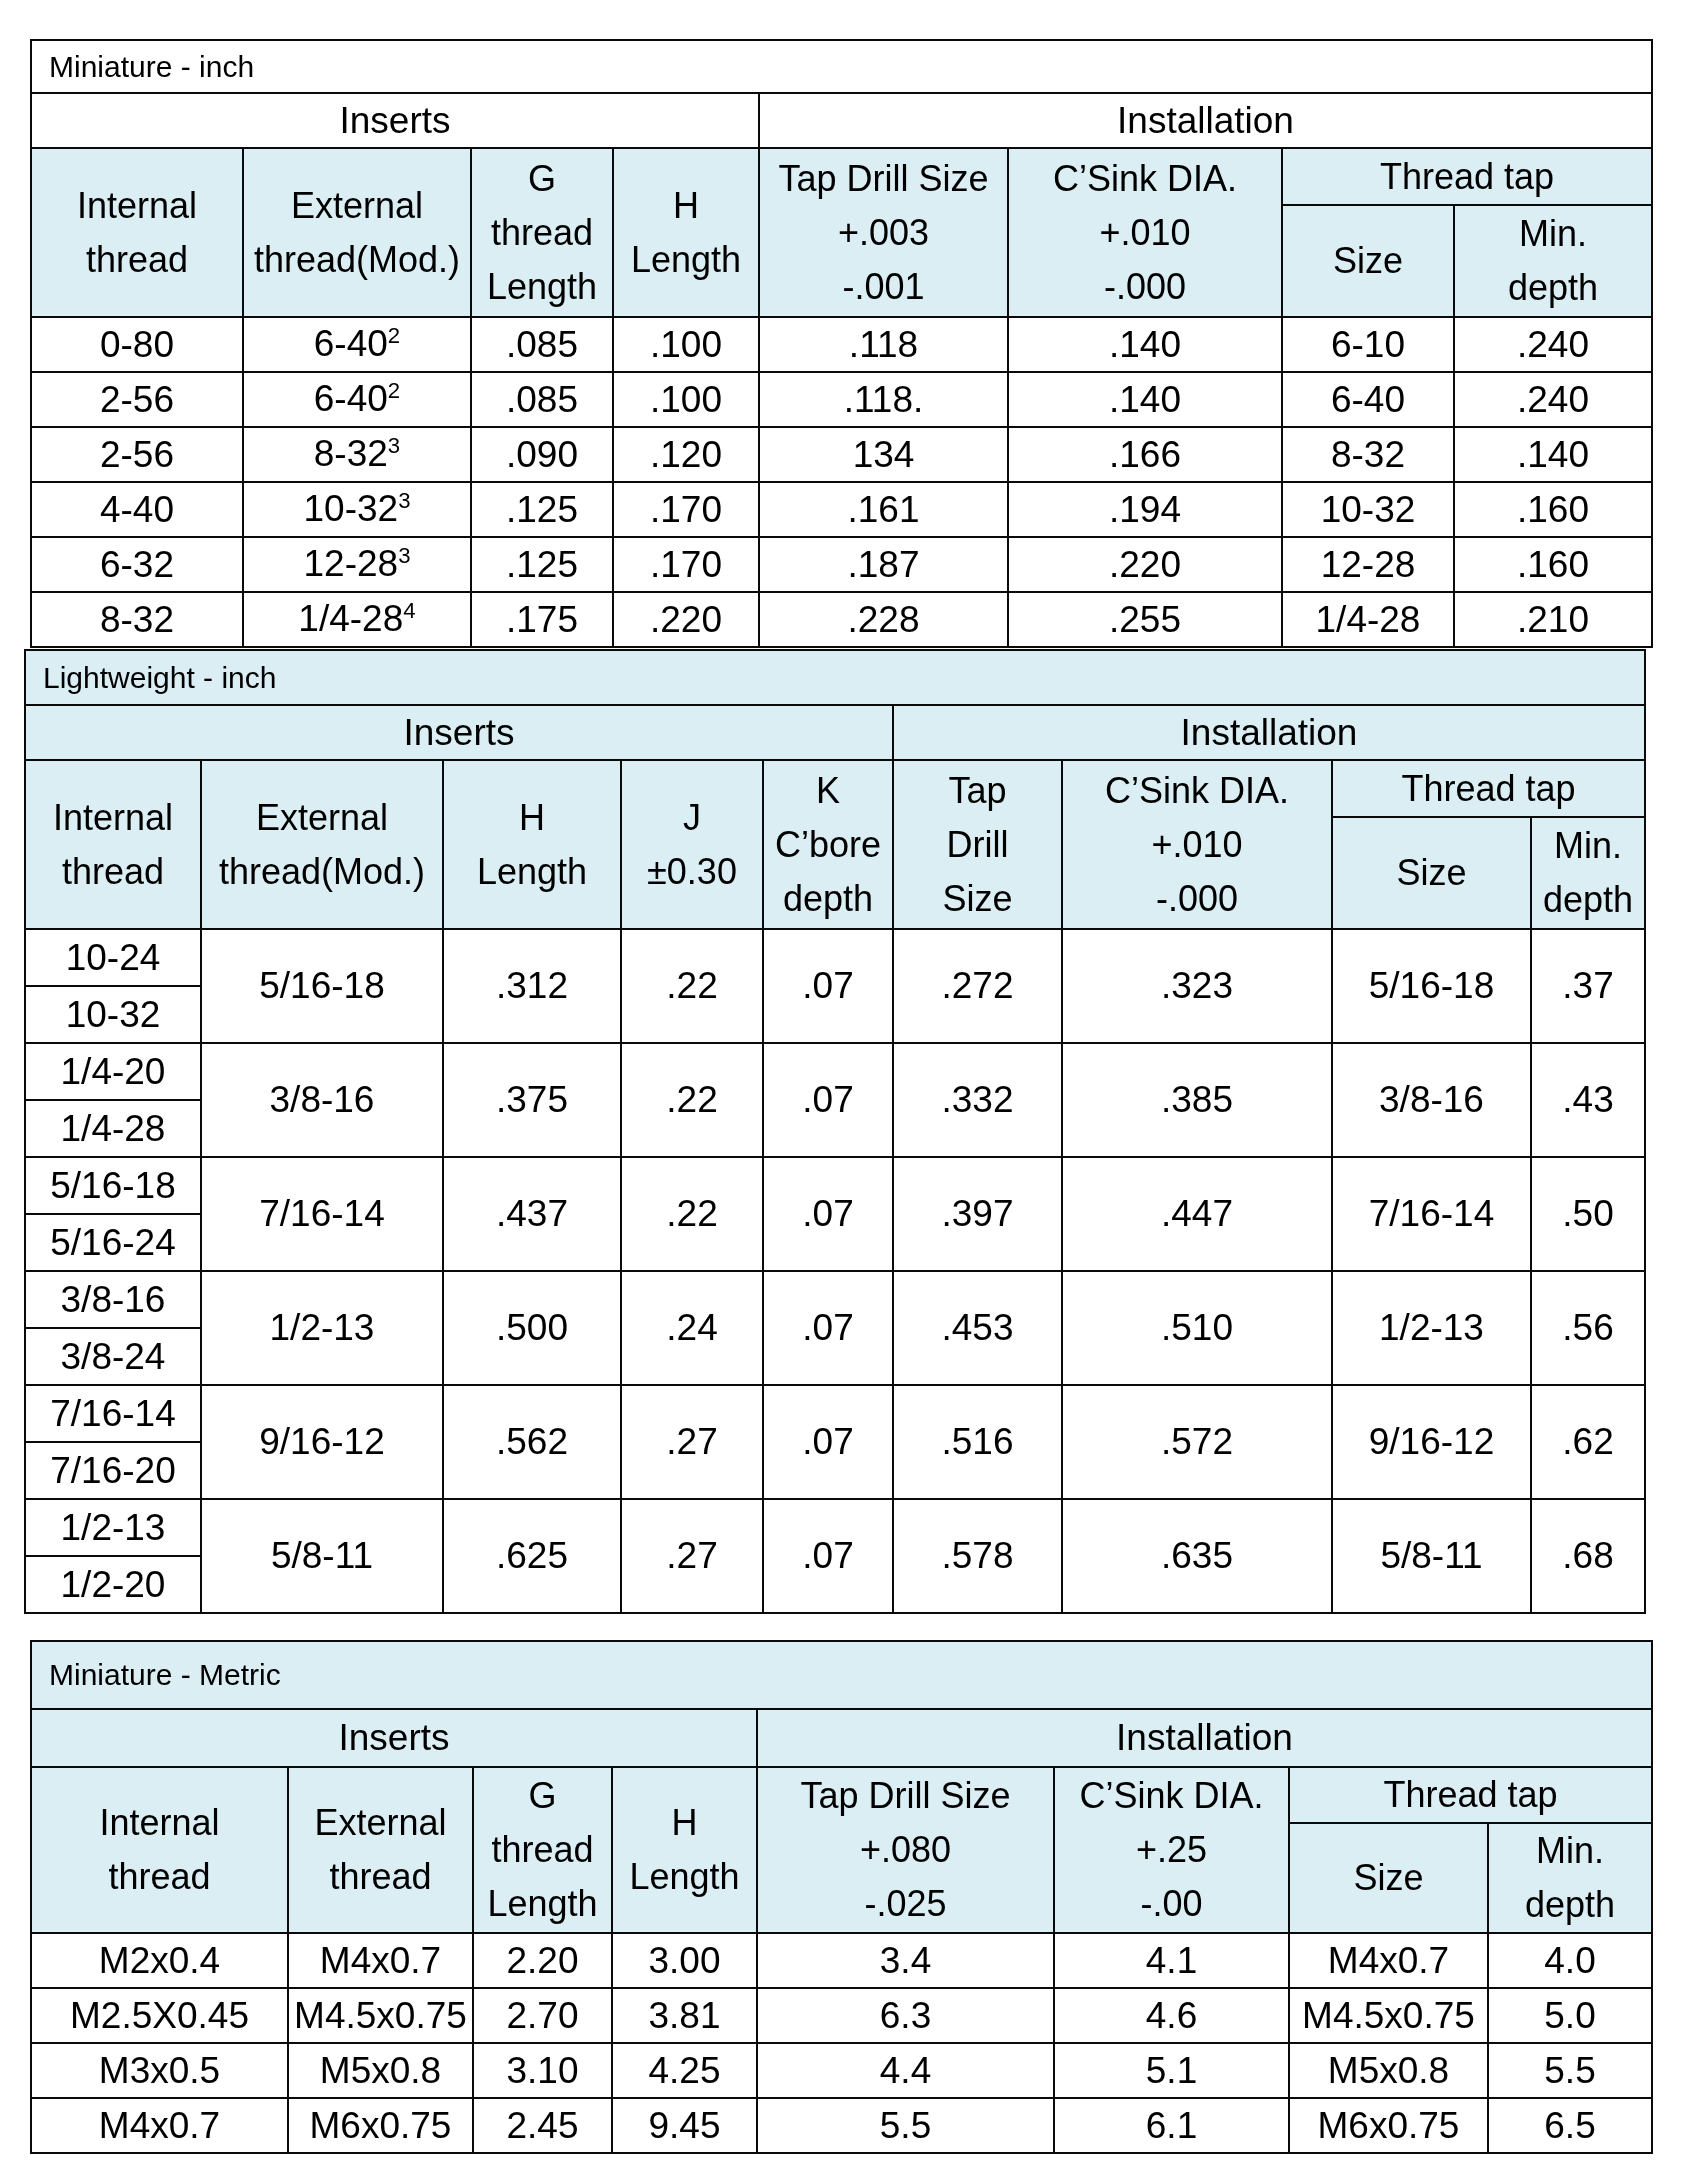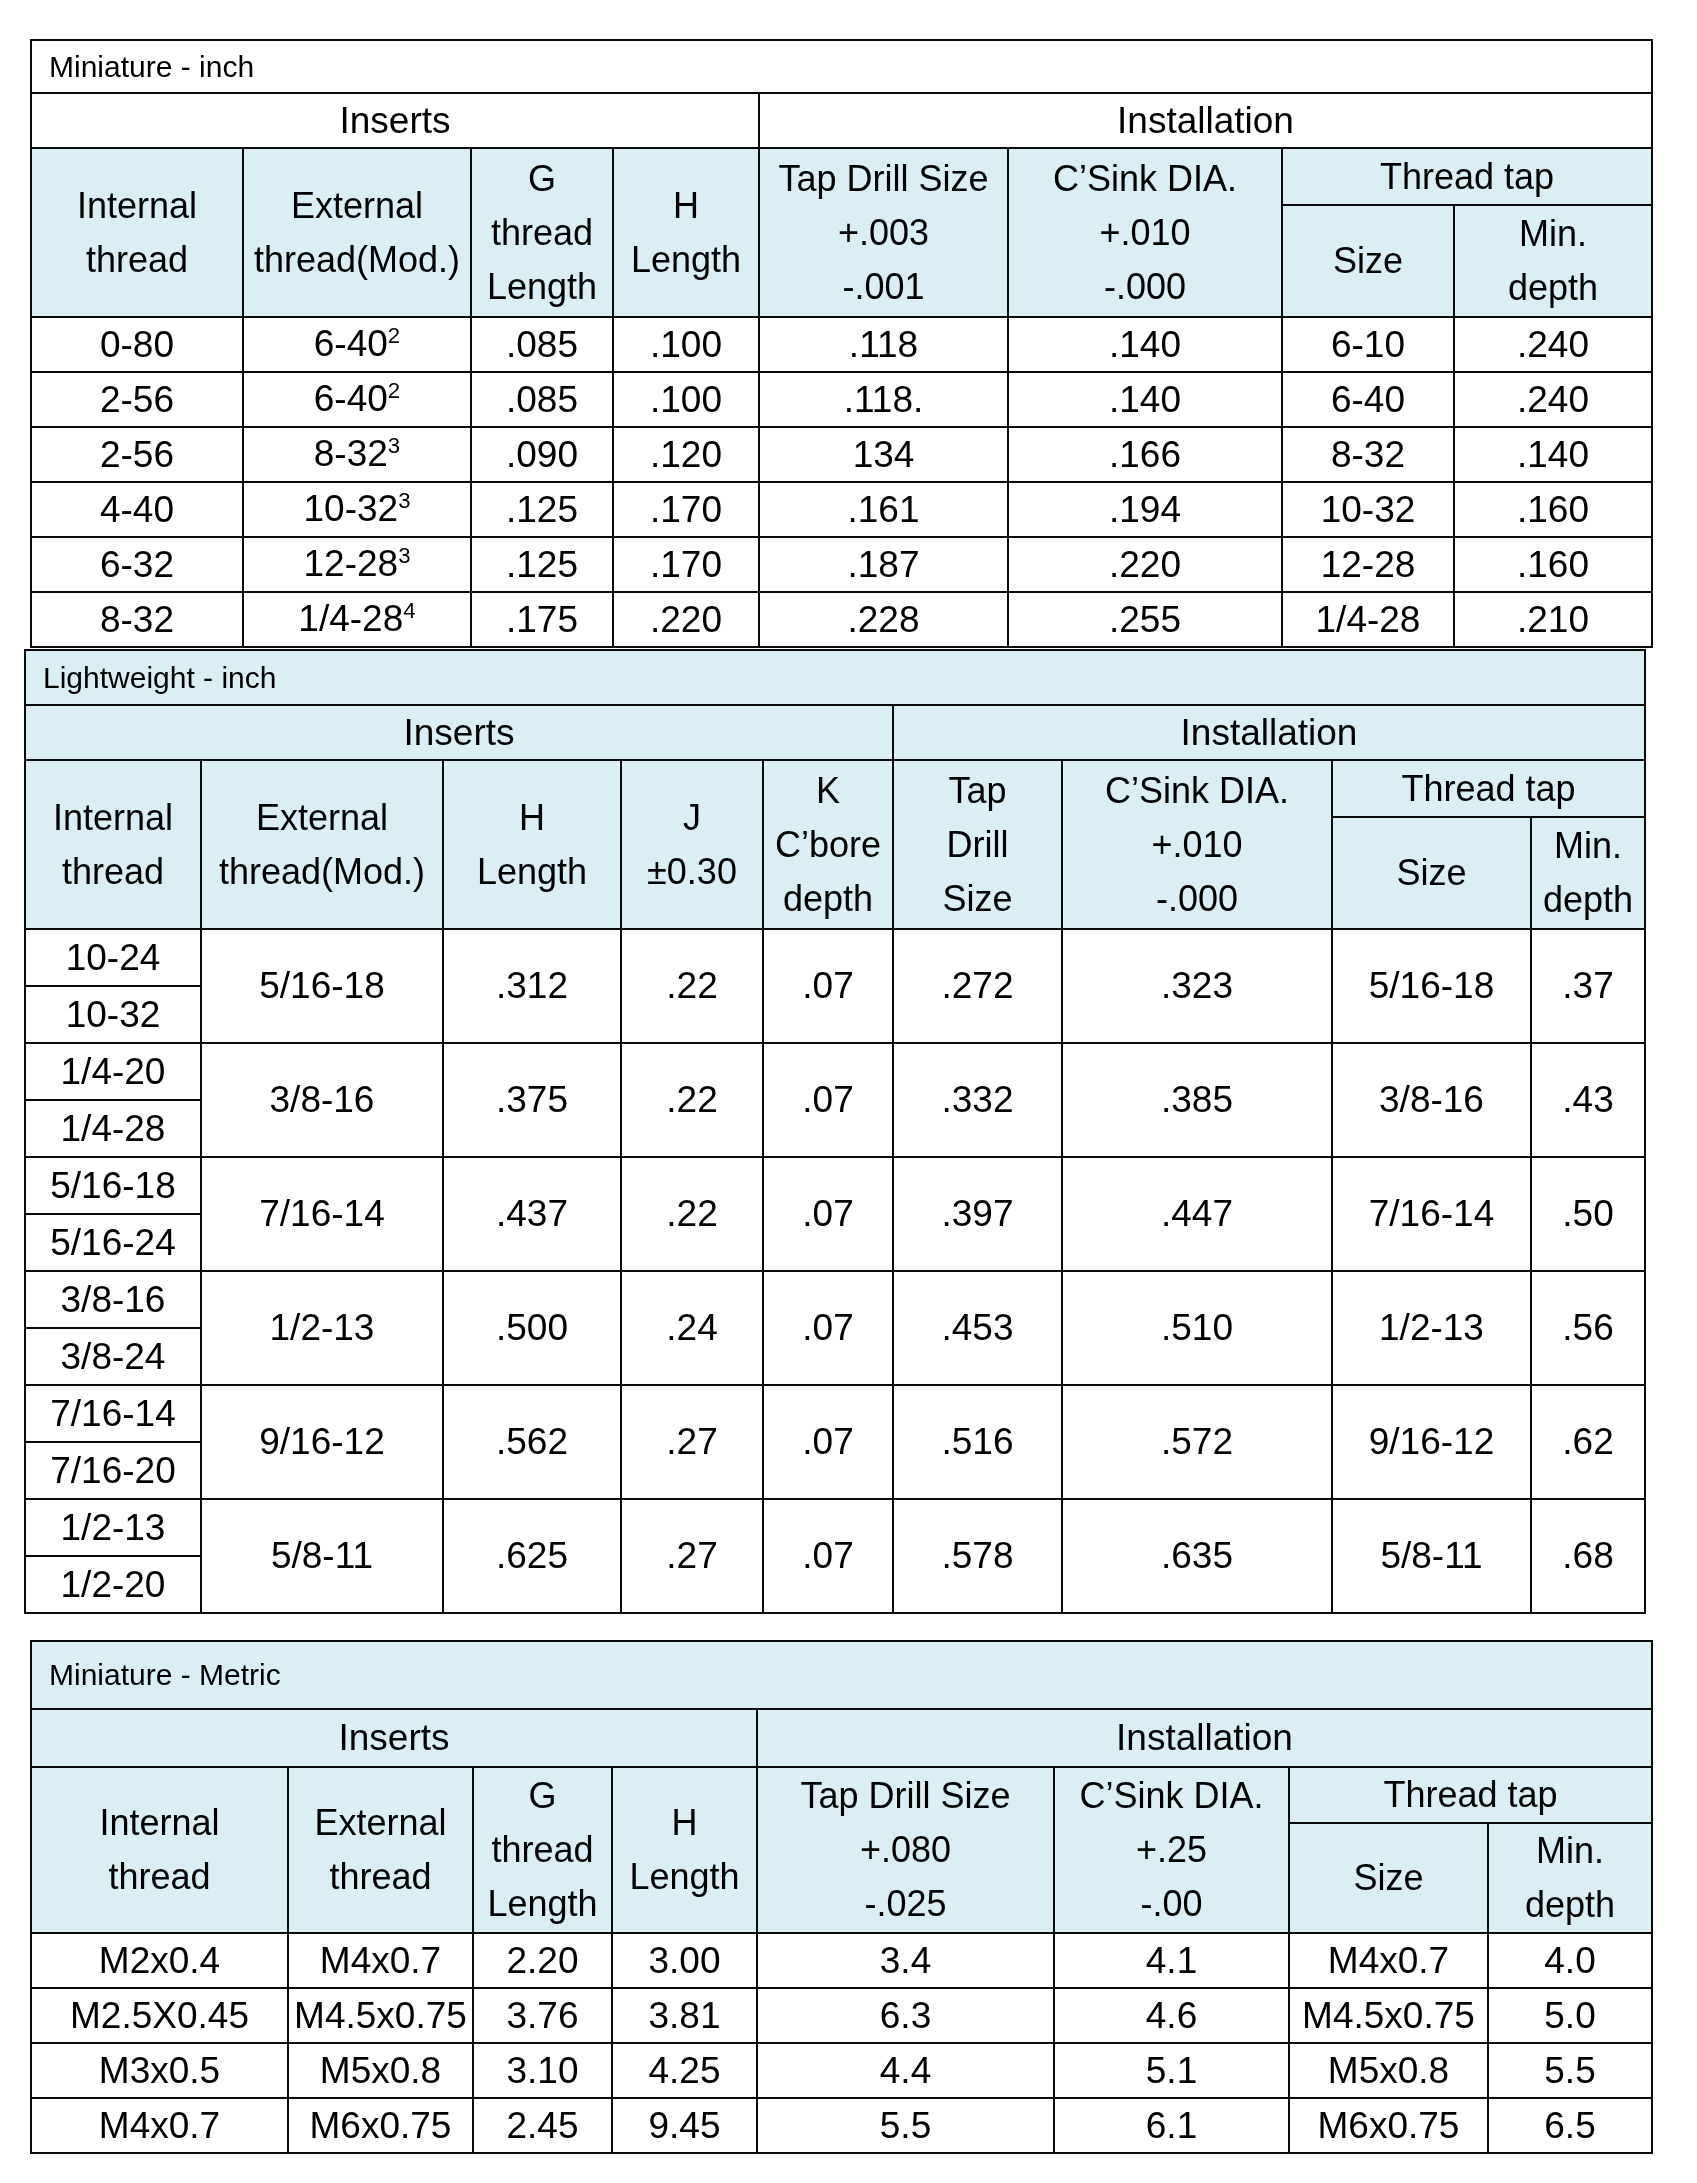--- a/index.html
+++ b/index.html
@@ -354,21 +354,21 @@
       <td>2.20</td>
       <td>3.00</td>
       <td>3.4</td>
       <td>4.1</td>
       <td>M4x0.7</td>
       <td>4.0</td>
     </tr>
     <tr class="r-data">
       <td>M2.5X0.45</td>
       <td>M4.5x0.75</td>
-      <td>3.76</td>
+      <td>2.70</td>
       <td>3.81</td>
       <td>6.3</td>
       <td>4.6</td>
       <td>M4.5x0.75</td>
       <td>5.0</td>
     </tr>
     <tr class="r-data">
       <td>M3x0.5</td>
       <td>M5x0.8</td>
       <td>3.10</td>

